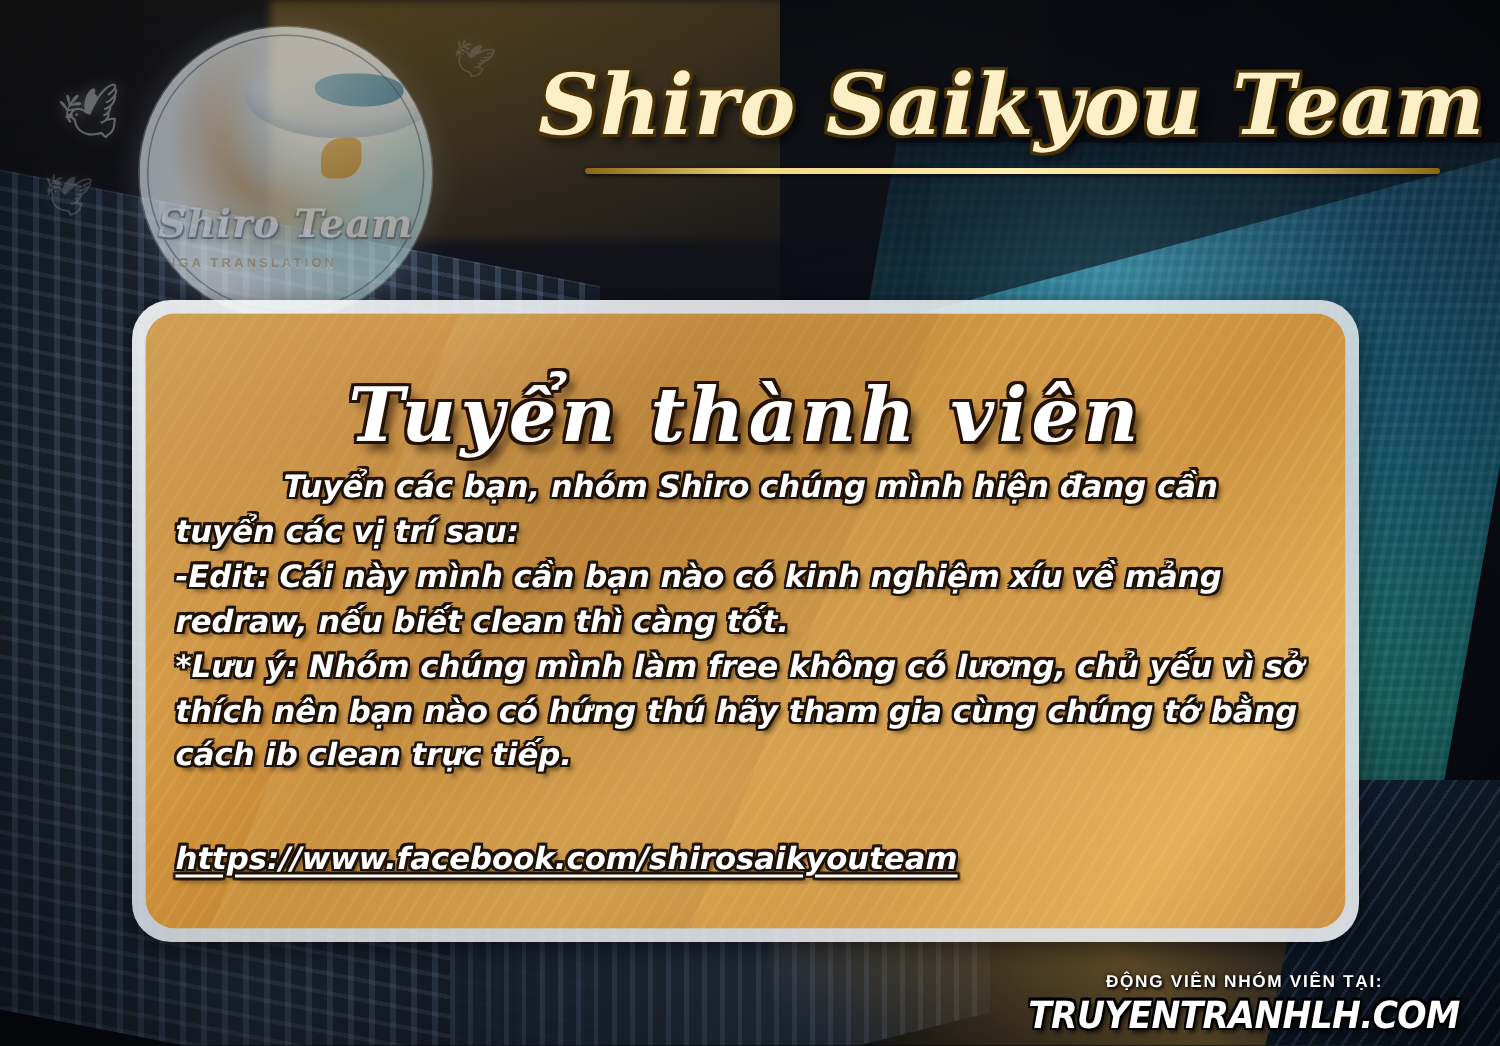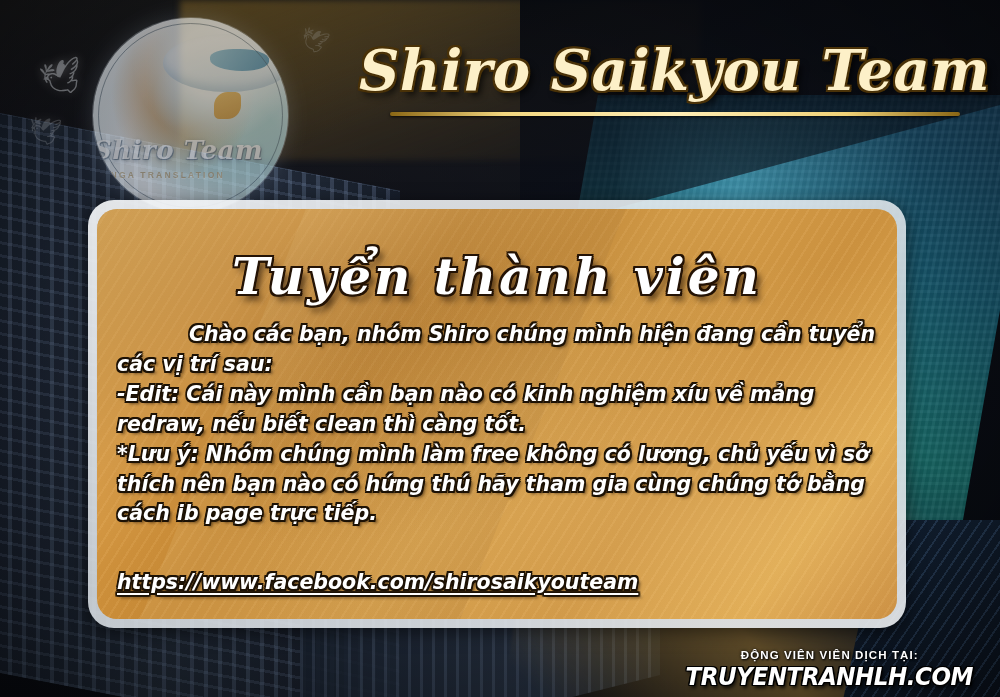--- a/index.html
+++ b/index.html
@@ -157,21 +157,21 @@
   }
   .logo-ring {
     position: absolute;
     left: 5px; top: 5px; right: 5px; bottom: 5px;
     border: 1.6px solid rgba(70,90,105,0.55);
     border-radius: 50%;
   }
   .logo-text {
     position: absolute;
     left: 0; right: 0; top: 60%;
-    text-align: left;
+    text-align: center;
     font-family: "DejaVu Serif", serif;
     font-style: italic;
     font-weight: bold;
     font-size: 26px;
     color: rgba(255,255,255,0.92);
     text-shadow:
       1px 1px 0 rgba(120,135,150,0.9),
       -1px 1px 0 rgba(120,135,150,0.6),
       0 2px 4px rgba(80,95,110,0.6);
     letter-spacing: 0.5px;
@@ -249,21 +249,21 @@
     position: absolute;
     left: 120px; top: -60px;
     width: 320px; height: 560px;
     transform: skewX(-22deg);
     background: linear-gradient(100deg, rgba(255,225,160,0.16), rgba(140,90,30,0.16));
   }
 
   
   .panel-heading {
     position: relative;
-    margin: 38px 0 14px 0;
+    margin: 38px 0 4px 0;
     text-align: center;
     font-family: "DejaVu Serif", serif;
     font-style: italic;
     font-weight: bold;
     font-size: 50px;
     letter-spacing: 3px;
     color: #ffffff;
     text-shadow:
       2px 0 0 #241305, -2px 0 0 #241305, 0 2px 0 #241305, 0 -2px 0 #241305,
       2px 2px 0 #241305, -2px 2px 0 #241305, 2px -2px 0 #241305, -2px -2px 0 #241305,
@@ -360,26 +360,26 @@
   <div class="header-rule"></div>
 
   <div class="panel-outer">
     <div class="panel-inner">
       <div class="panel-diag"></div>
       <div class="panel-sheen"></div>
 
       <div class="panel-heading">Tuyển thành viên</div>
 
       <div class="panel-body">
-        <p class="lead">Chào các bạn, nhóm Shiro chúng mình hiện đang cần tuyển các vị trí sau:</p>
+        <p class="lead">Tuyển các bạn, nhóm Shiro chúng mình hiện đang cần tuyển các vị trí sau:</p>
         <p>-Edit: Cái này mình cần bạn nào có kinh nghiệm xíu về mảng redraw, nếu biết clean thì càng tốt.</p>
-        <p>*Lưu ý: Nhóm chúng mình làm free không có lương, chủ yếu vì sở thích nên bạn nào có hứng thú hãy tham gia cùng chúng tớ bằng cách ib page trực tiếp.</p>
+        <p>*Lưu ý: Nhóm chúng mình làm free không có lương, chủ yếu vì sở thích nên bạn nào có hứng thú hãy tham gia cùng chúng tớ bằng cách ib clean trực tiếp.</p>
         <p><a class="body-link" href="#">https://www.facebook.com/shirosaikyouteam</a></p>
       </div>
     </div>
   </div>
 
   <div class="footer">
-    <div class="footer-label">ĐỘNG VIÊN VIÊN DỊCH TẠI:</div>
+    <div class="footer-label">ĐỘNG VIÊN NHÓM VIÊN TẠI:</div>
     <div class="footer-site">TRUYENTRANHLH.COM</div>
   </div>
 
 </div>
 
 </body></html>

